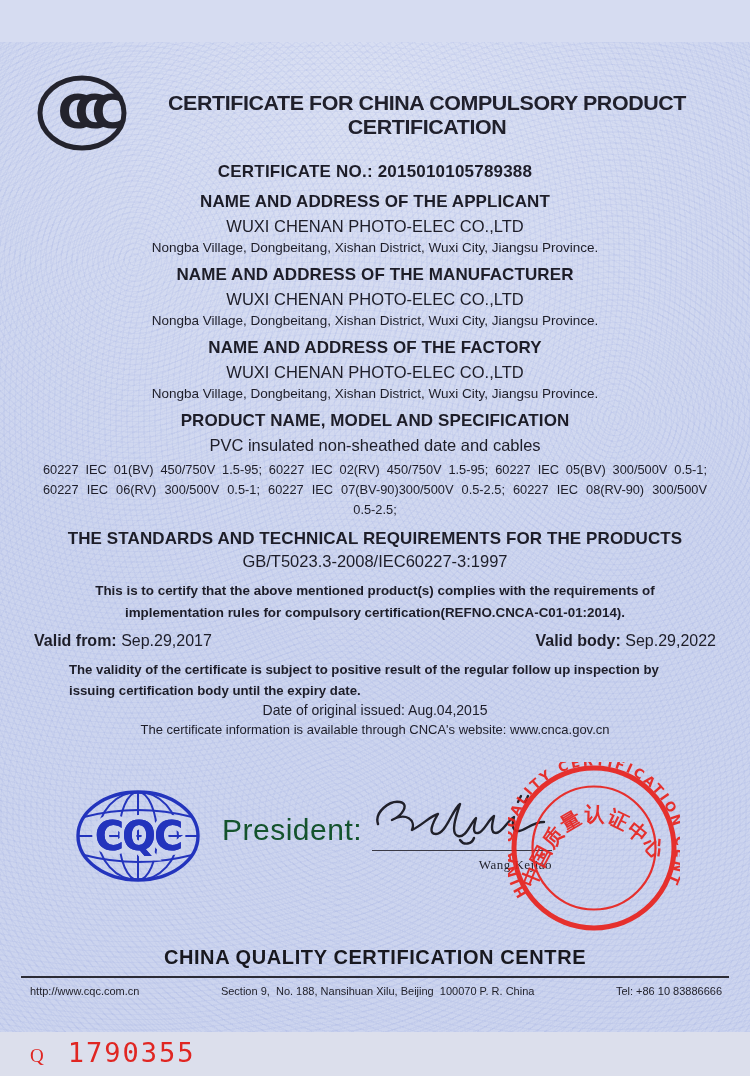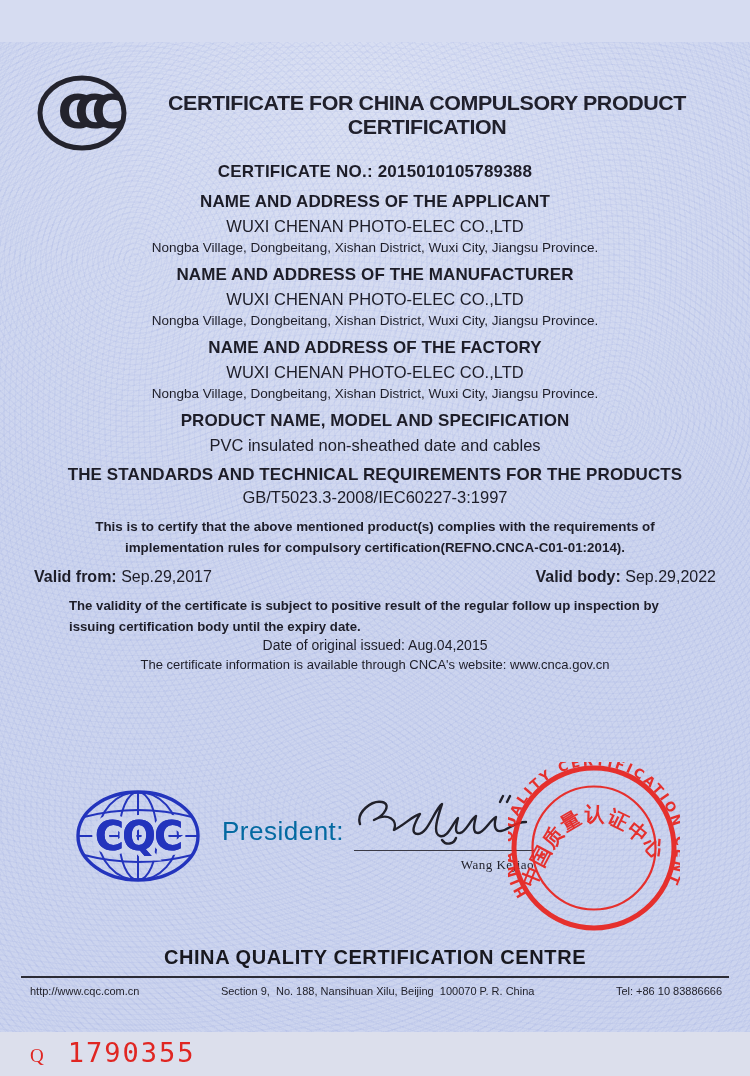--- a/index.html
+++ b/index.html
@@ -52,21 +52,21 @@
   .validity{
     width:612px;margin:9px auto 0;text-align:left;font-weight:bold;
     font-size:13.2px;line-height:1.6;
   }
   .date-line{text-align:center;font-size:14px;margin-top:0;}
   .cnca-line{text-align:center;font-size:13px;margin-top:4px;}
 
   
   .cqc-logo{position:absolute;left:74px;top:766px;}
   .president-block{position:absolute;left:222px;top:790px;display:flex;align-items:flex-end;}
-  .president-label{font-size:26px;color:#0369a1;letter-spacing:0.5px;padding-bottom:26px;}
+  .president-label{font-size:30px;color:#14532d;letter-spacing:0.5px;padding-bottom:26px;}
   .sig-block{margin-left:10px;width:180px;}
   .sig-underline{border-top:1.6px solid #3a3a46;margin-top:-6px;}
   .president-name{
     text-align:right;font-family:"Liberation Serif","DejaVu Serif",serif;
     font-size:13px;margin-top:6px;color:#23232e;letter-spacing:0.5px;
   }
   .stamp{position:absolute;left:508px;top:762px;opacity:0.93;}
 
   
   .org-name{
@@ -121,20 +121,21 @@
     <div class="sec-heading">NAME AND ADDRESS OF THE MANUFACTURER</div>
     <div class="sec-company">WUXI CHENAN PHOTO-ELEC CO.,LTD</div>
     <div class="sec-address">Nongba Village, Dongbeitang, Xishan District, Wuxi City, Jiangsu Province.</div>
 
     <div class="sec-heading">NAME AND ADDRESS OF THE FACTORY</div>
     <div class="sec-company">WUXI CHENAN PHOTO-ELEC CO.,LTD</div>
     <div class="sec-address">Nongba Village, Dongbeitang, Xishan District, Wuxi City, Jiangsu Province.</div>
 
     <div class="sec-heading">PRODUCT NAME, MODEL AND SPECIFICATION</div>
     <div class="product-name">PVC insulated non-sheathed date and cables</div>
+    <div class="models">60227 IEC 01(BV) 450/750V 1.5-95; 60227 IEC 02(RV) 450/750V 1.5-95; 60227 IEC 05(BV) 300/500V 0.5-1; 60227 IEC 06(RV) 300/500V 0.5-1; 60227 IEC 07(BV-90)300/500V 0.5-2.5; 60227 IEC 08(RV-90) 300/500V 0.5-2.5;</div>
 
     <div class="sec-heading">THE STANDARDS AND TECHNICAL REQUIREMENTS FOR THE PRODUCTS</div>
     <div class="standards-value">GB/T5023.3-2008/IEC60227-3:1997</div>
 
     <div class="certify">This is to certify that the above mentioned product(s) complies with the requirements of implementation rules for compulsory certification(REFNO.CNCA-C01-01:2014).</div>
 
     <div class="valid-row">
       <span>
         <b>Valid from:</b>
         <span>Sep.29,2017</span>

